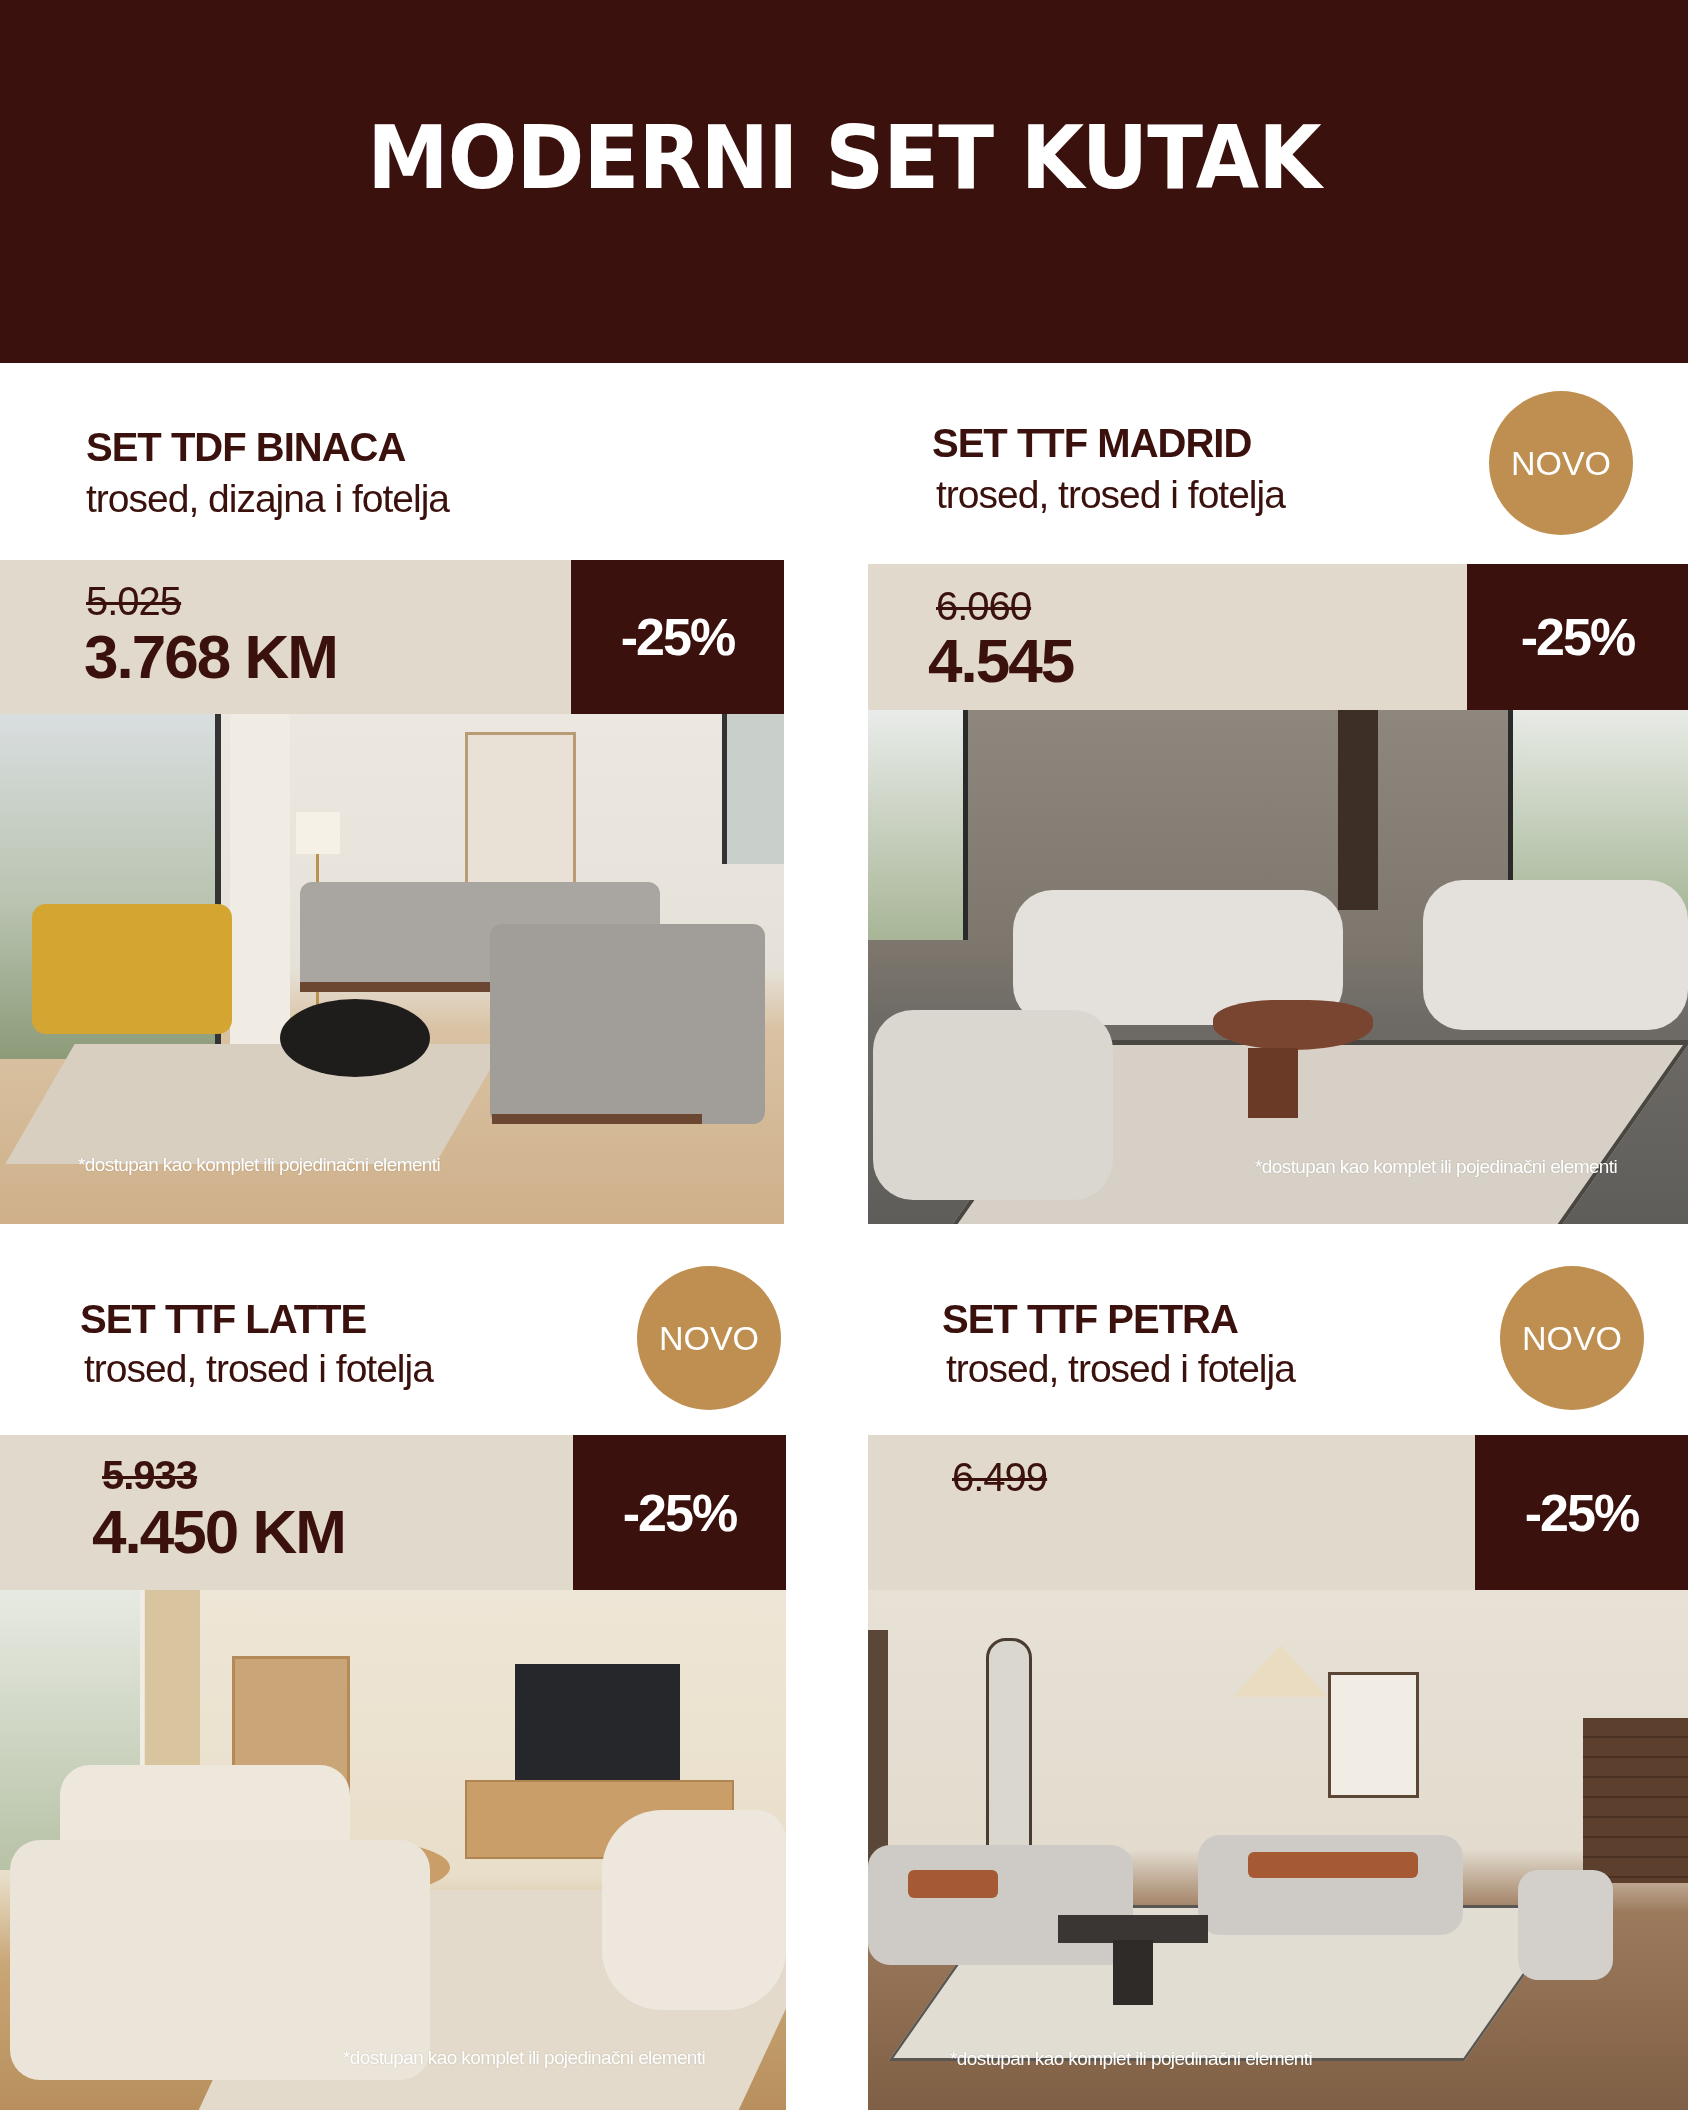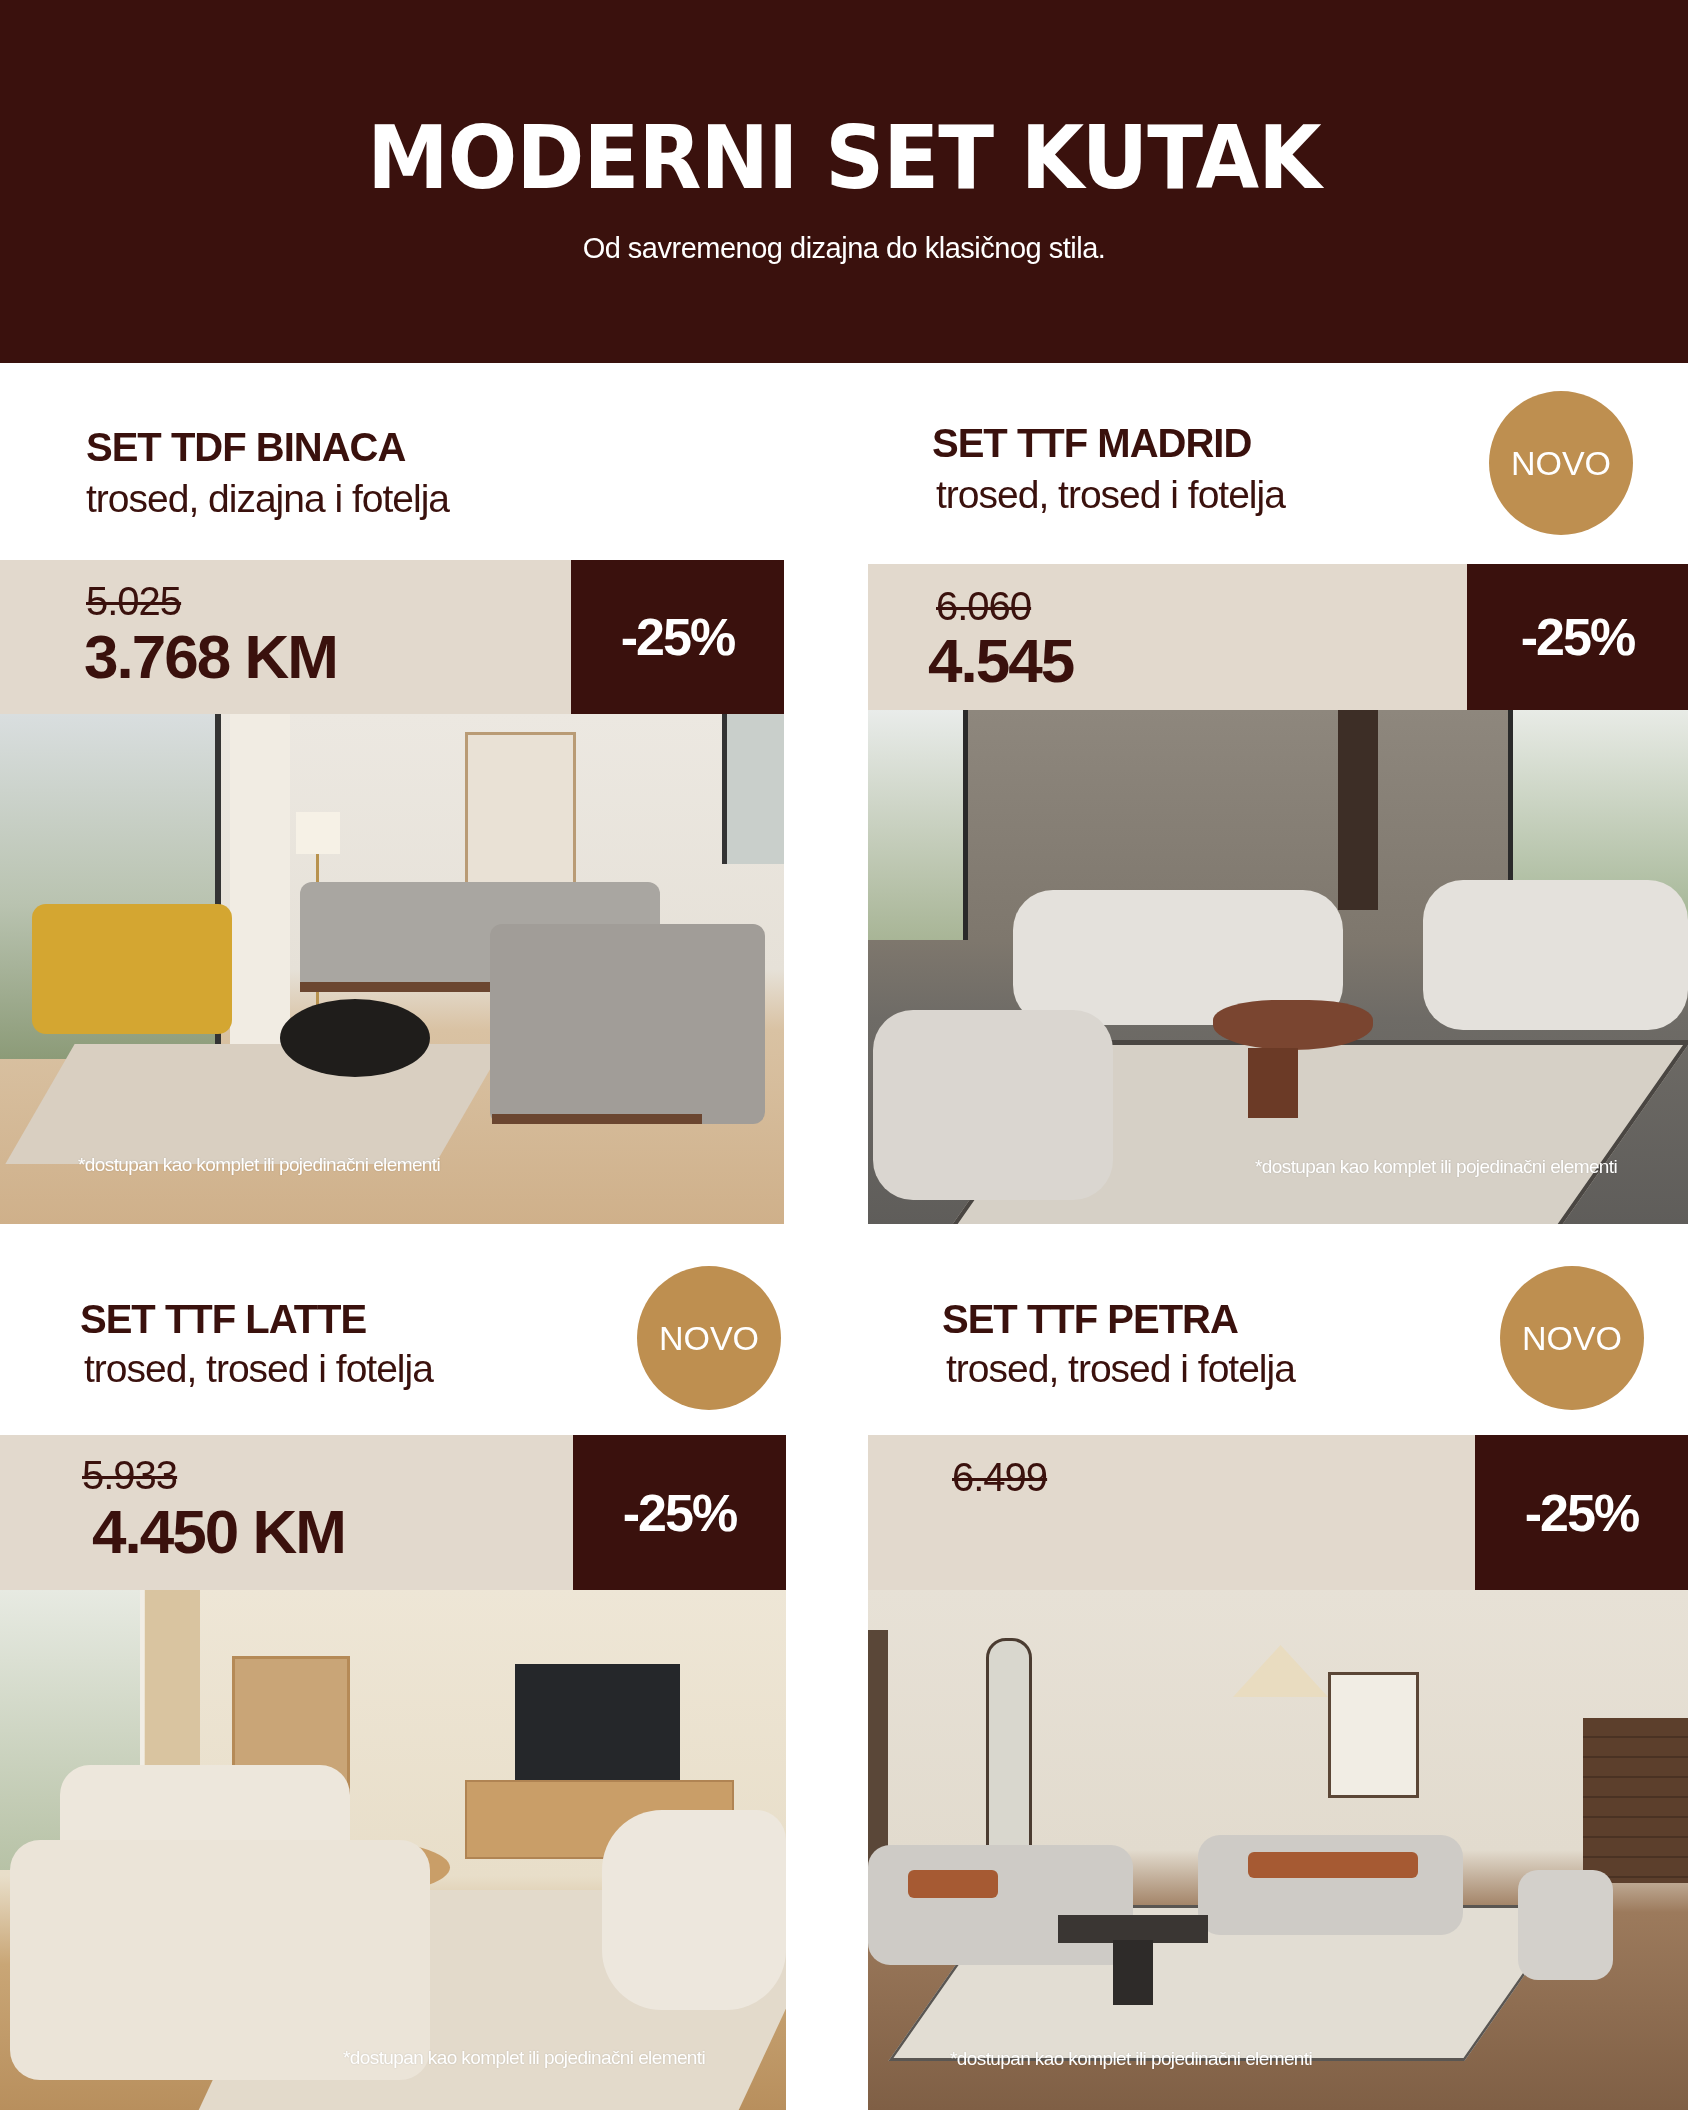--- a/index.html
+++ b/index.html
@@ -55,21 +55,20 @@
     position:absolute; color:#ffffff; font-size:19px; letter-spacing:-0.6px;
     white-space:nowrap; text-shadow:0 0 2px rgba(0,0,0,0.15);
   }
   .shape { position:absolute; }
 </style>
 </head>
 <body>
 
 <div class="header">
   <div class="header-title">MODERNI SET KUTAK</div>
-  <div class="header-sub">Od savremenog dizajna do klasičnog stila.</div>
 </div>
 
 <div>
   <div class="card-title" style="left:86px; top:424px;">SET TDF BINACA</div>
   <div class="card-sub" style="left:86px; top:476px;">trosed, dizajna i fotelja</div>
   <div class="price-bar" style="left:0; top:560px; width:672px; height:154px;">
     <div class="old-price" style="left:86px; top:18px;">5.025</div>
     <div class="new-price" style="left:84px; top:62px;">3.768 KM</div>
     <div class="discount" style="left:571px; top:0; width:213px; height:154px;">-25%</div>
   </div>
@@ -120,21 +119,21 @@
     <div class="shape" style="left:5px; top:300px; width:240px; height:190px; background:#DAD6D0; border-radius:40px;"></div>
     <div class="note" style="left:387px; top:446px;">*dostupan kao komplet ili pojedinačni elementi</div>
   </div>
 </div>
 
 <div>
   <div class="card-title" style="left:80px; top:1296px;">SET TTF LATTE</div>
   <div class="card-sub" style="left:84px; top:1346px;">trosed, trosed i fotelja</div>
   <div class="novo" style="left:637px; top:1266px;">NOVO</div>
   <div class="price-bar" style="left:0; top:1435px; width:786px; height:155px;">
-    <div class="old-price" style="left:82px; top:17px;">5.933</div>
+    <div class="old-price" style="left:102px; top:17px;font-weight:bold;">5.933</div>
     <div class="new-price" style="left:92px; top:62px;">4.450 KM</div>
     <div class="discount" style="left:573px; top:0; width:213px; height:155px;">-25%</div>
   </div>
   <div class="photo" style="left:0; top:1590px; width:786px; height:520px; background:linear-gradient(180deg,#EEE6D6 0%,#E8DEC9 55%,#C9A676 72%,#B88F5D 100%);">
     <div class="shape" style="left:0; top:0; width:140px; height:280px; background:linear-gradient(180deg,#E7EAE2,#B7C2A6); border-right:4px solid #F1EDE5;"></div>
     <div class="shape" style="left:145px; top:0; width:55px; height:320px; background:#D9C4A0;"></div>
     <div class="shape" style="left:232px; top:66px; width:112px; height:170px; background:#C9A577; border:3px solid #B58A57;"></div>
     <div class="shape" style="left:515px; top:74px; width:165px; height:118px; background:#25272A;"></div>
     <div class="shape" style="left:465px; top:190px; width:265px; height:75px; background:#C99E68; border:2px solid #B08453;"></div>
     <div class="shape" style="left:60px; top:175px; width:290px; height:120px; background:#EDE7DC; border-radius:30px;"></div>

